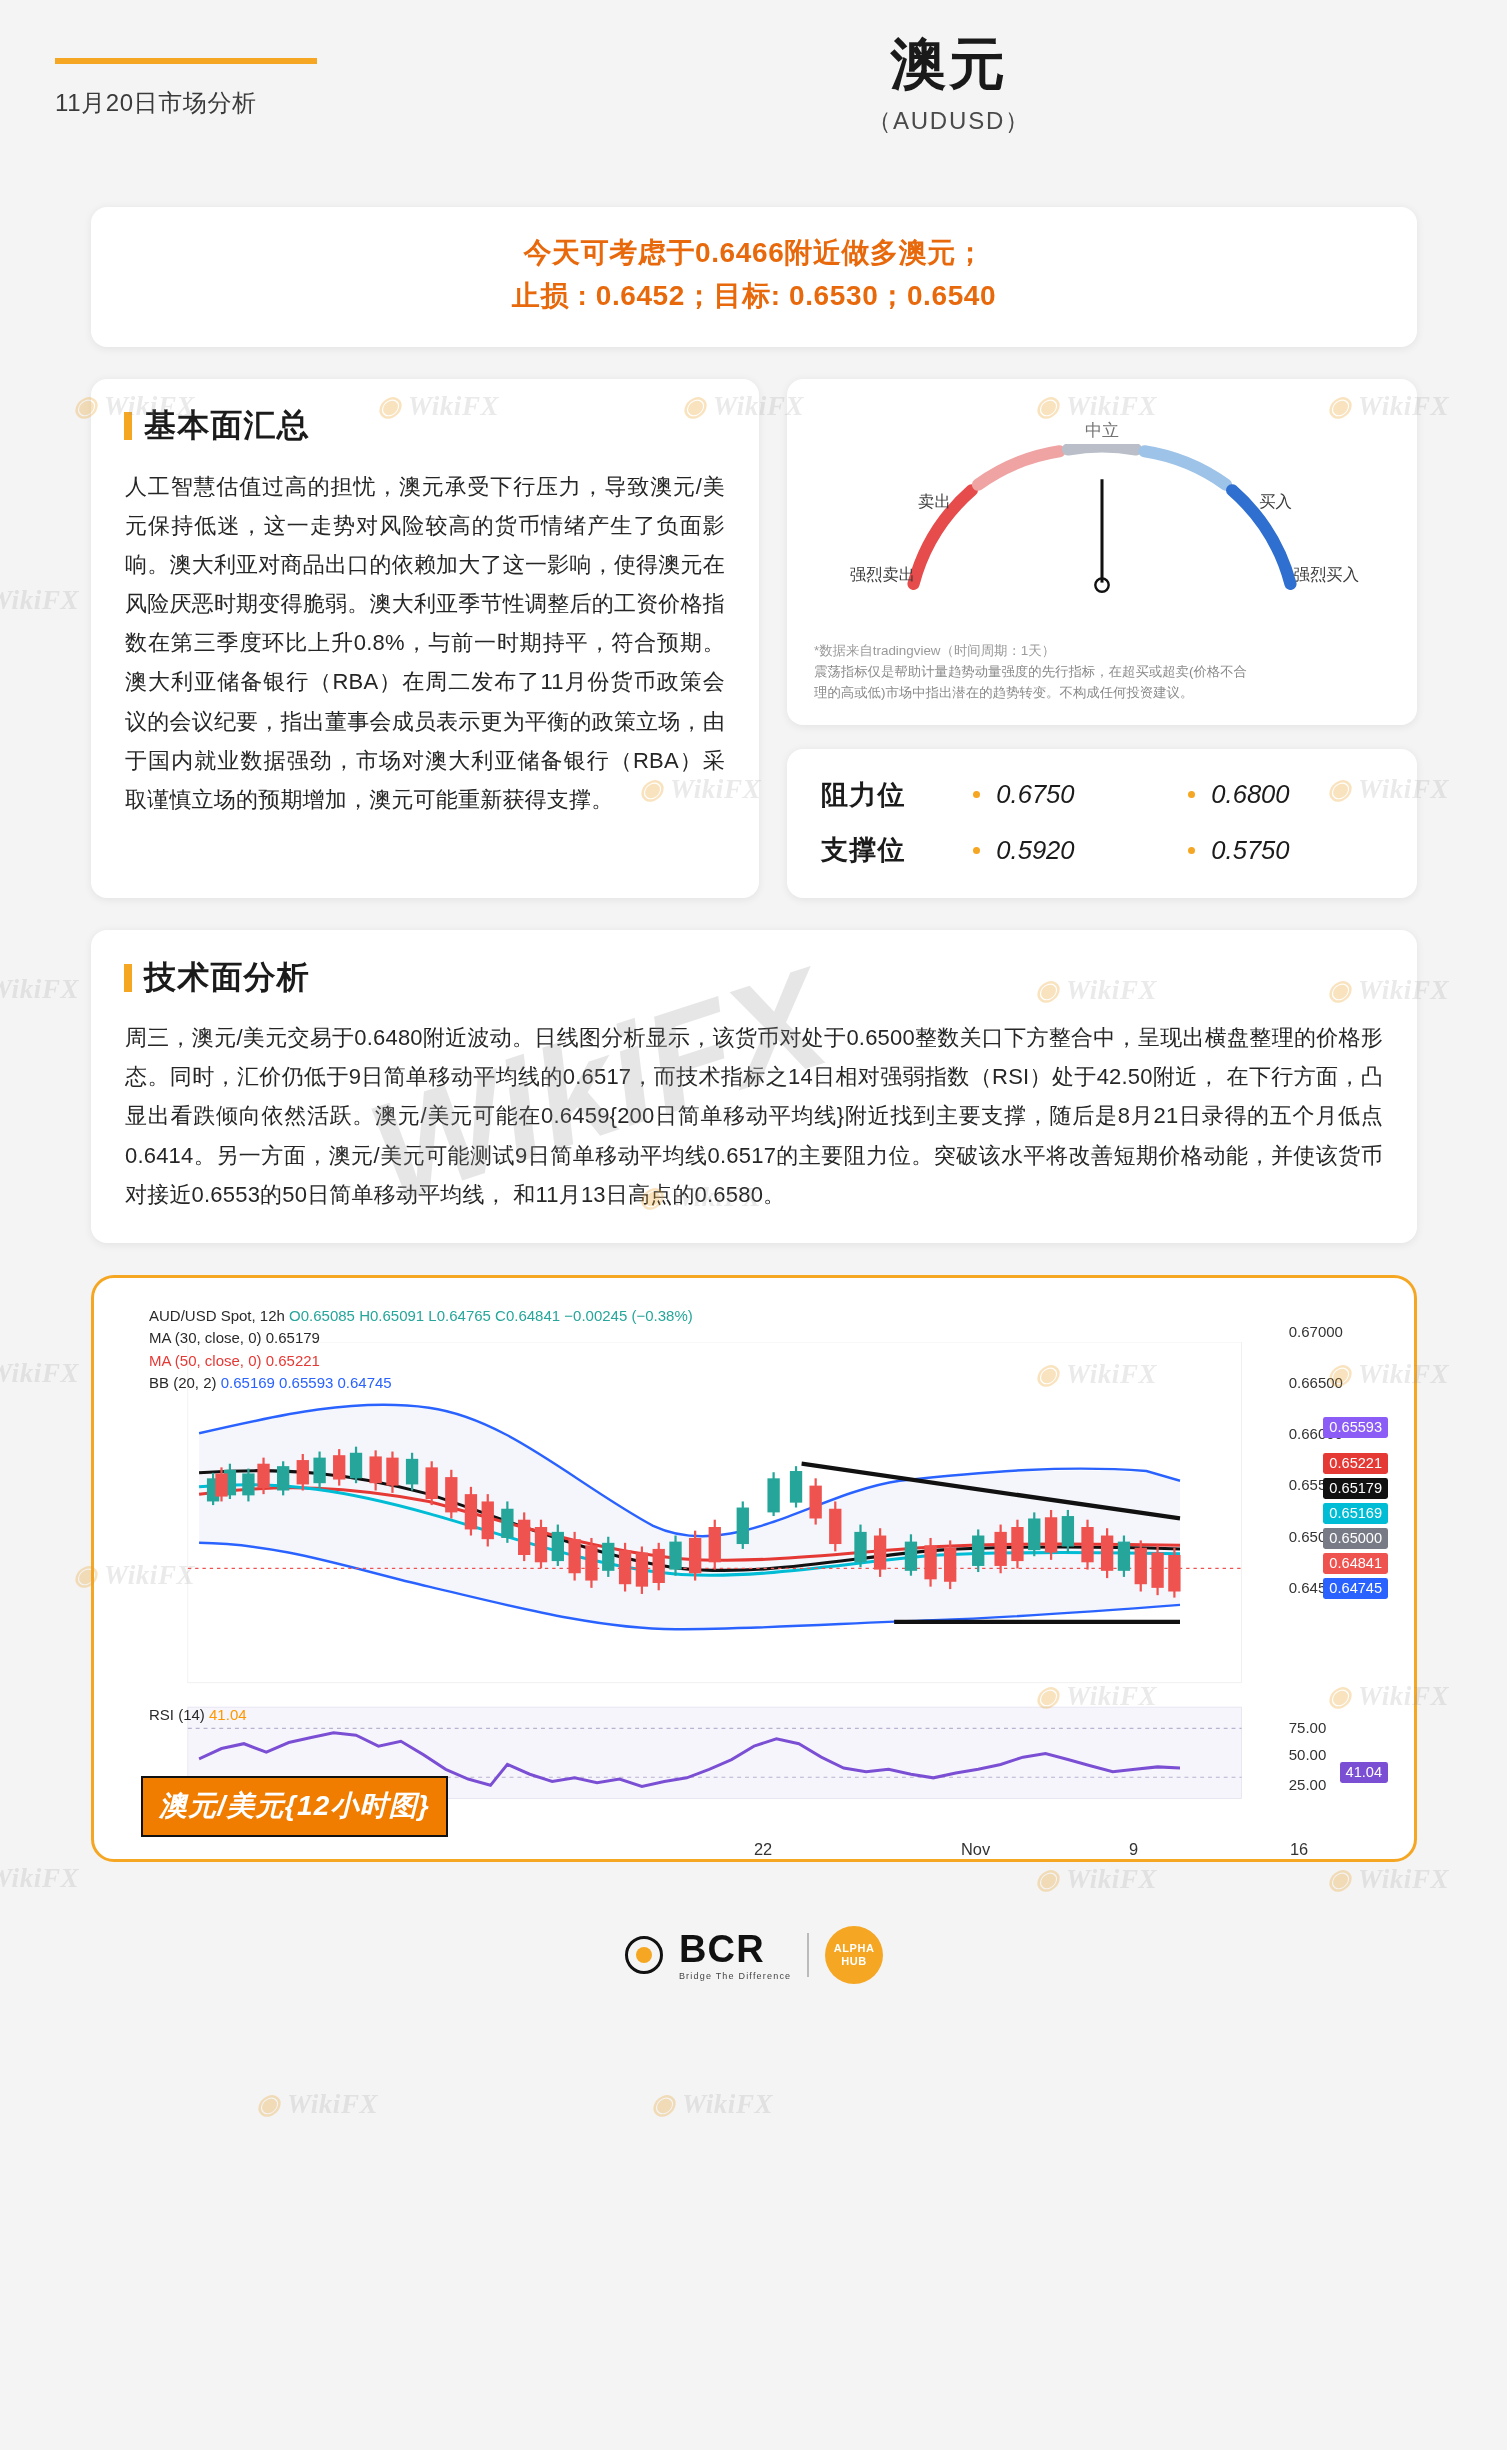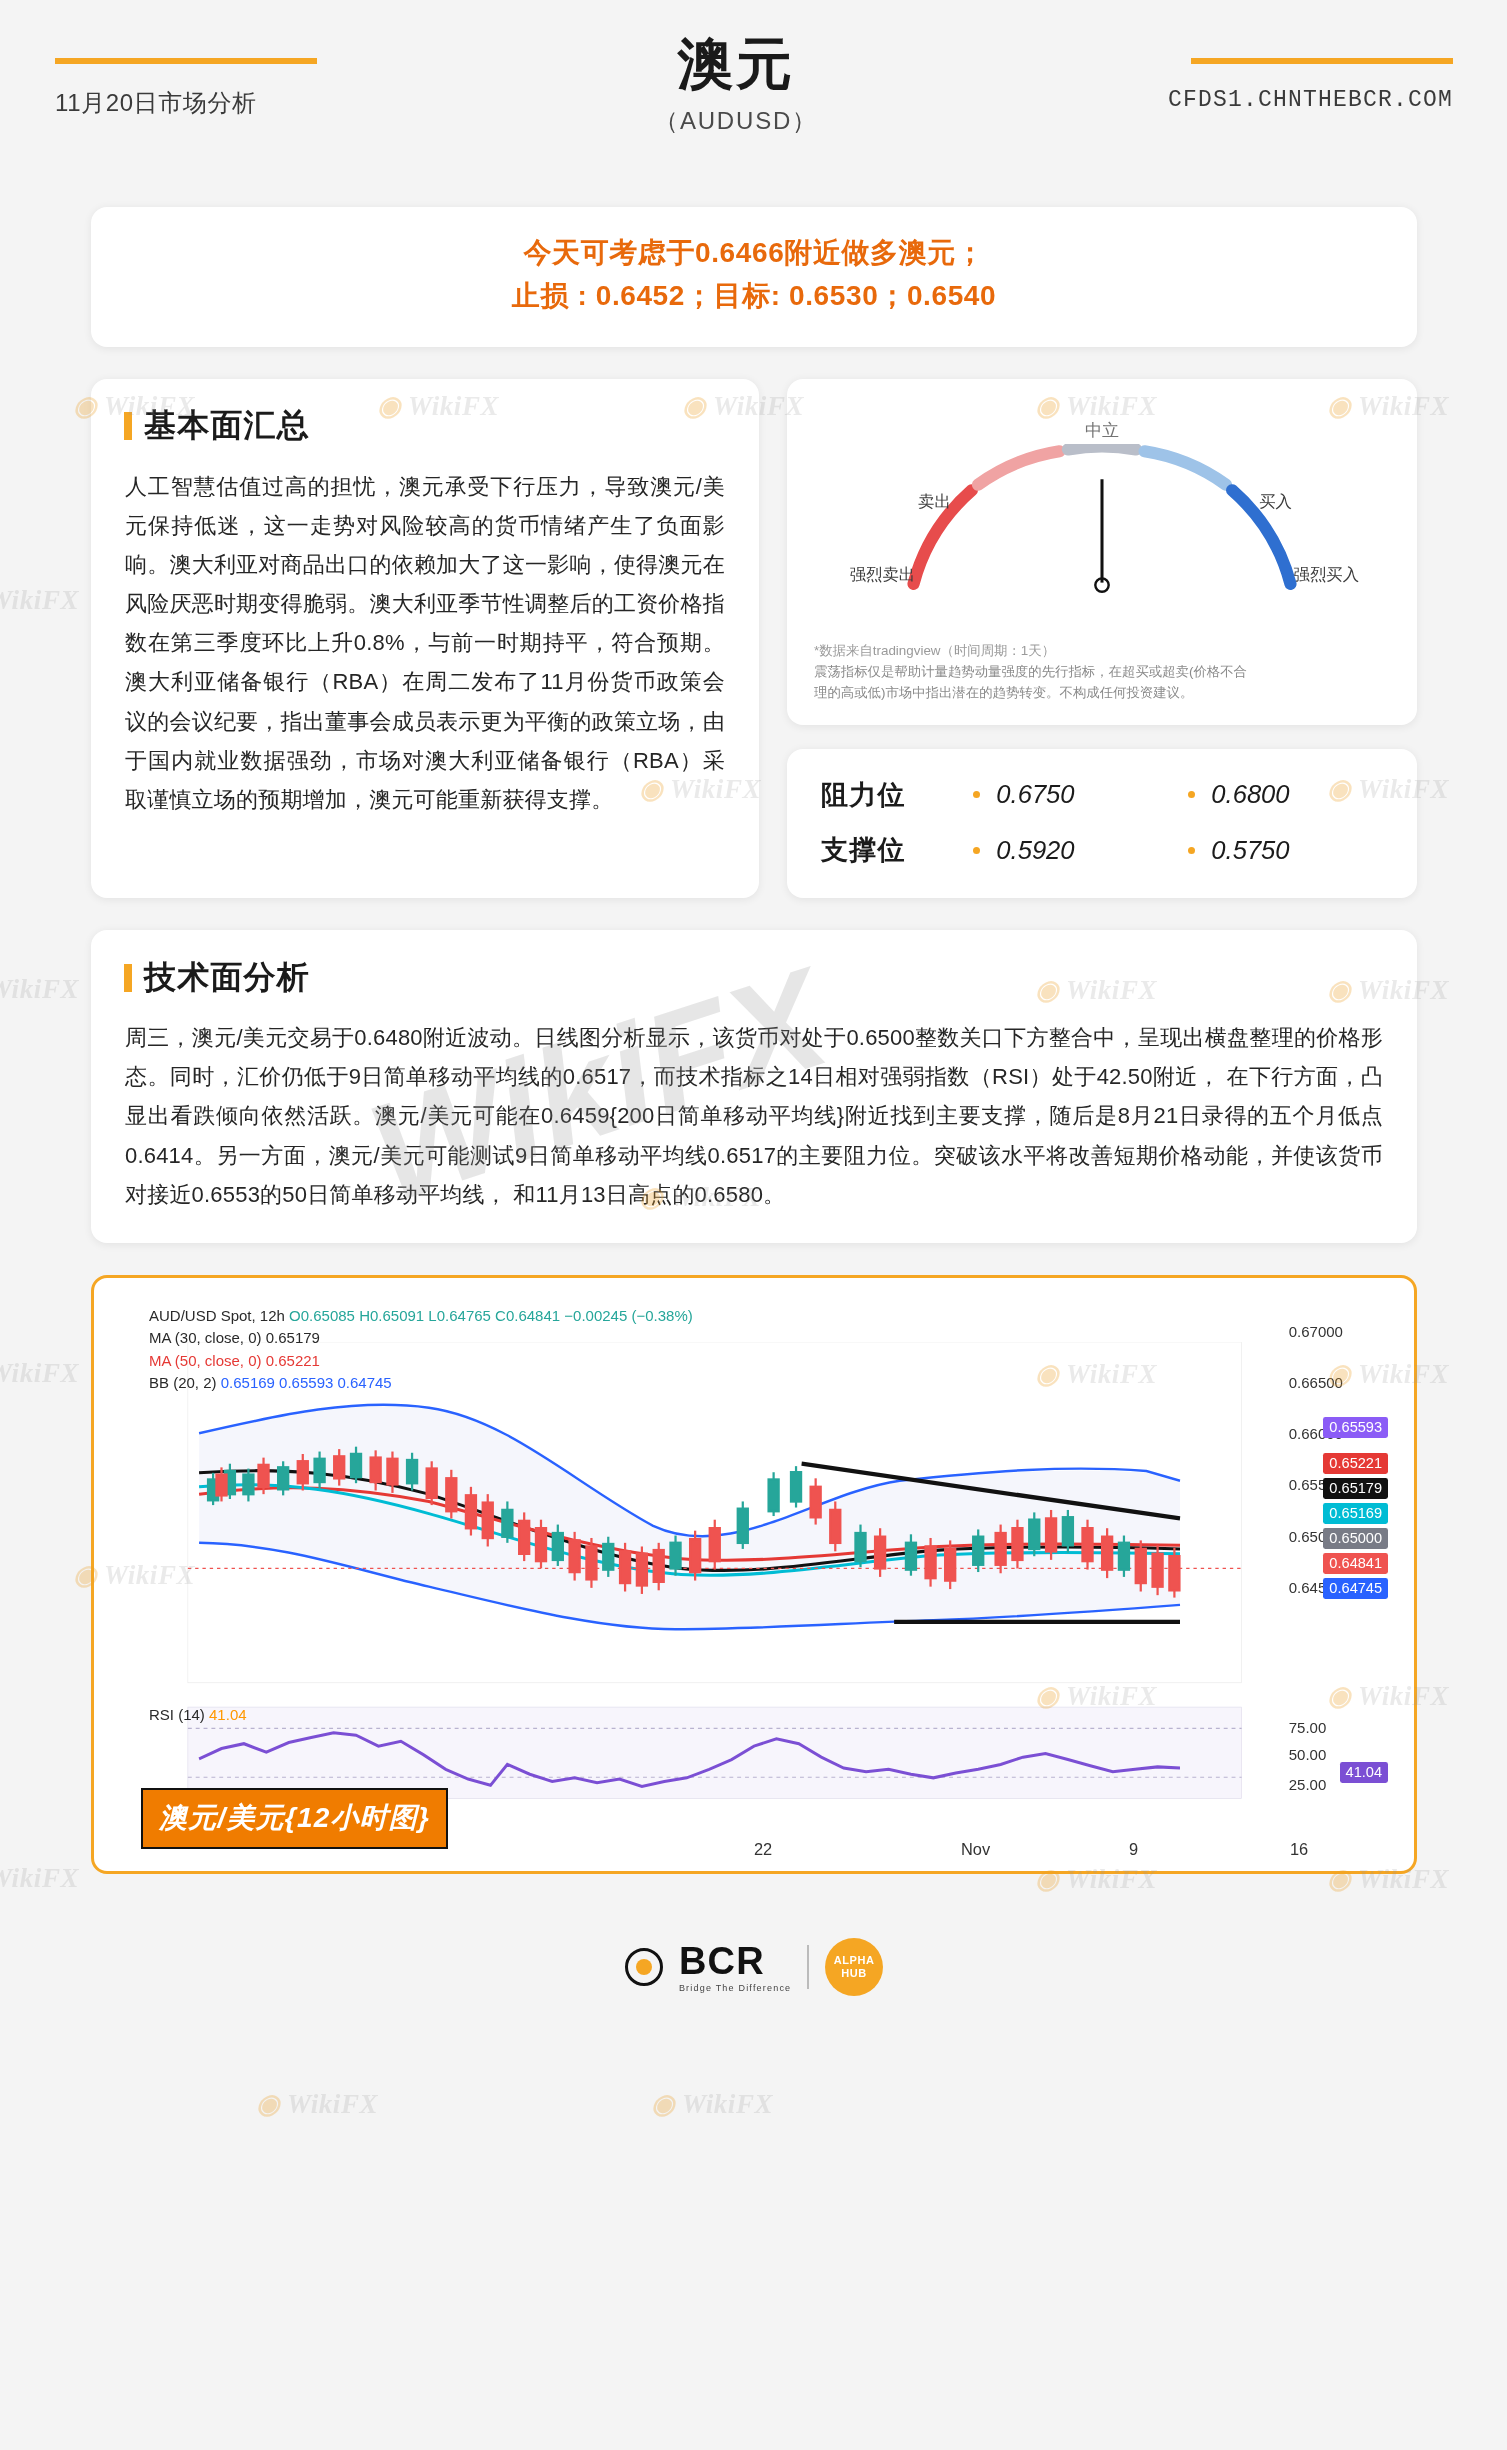--- a/index.html
+++ b/index.html
@@ -197,22 +197,22 @@
     width: 7.3px; height: 7.3px; border-radius: 50%;
     background: #f5a623; display: inline-block;
   }
   .lvl-cell { width: 195px; display:flex; align-items:center; gap:16px; }
 
   
   .chartcard {
     margin: 32px 91px 0 91px;
     background: #fff;
     border: 3px solid #f5a623;
-    border-radius: 16px;
-    padding: 21px 21px 36px 21px;
+    border-radius: 23px;
+    padding: 21px 21px 24px 21px;
     position: relative;
   }
   .chart-inner {
     position: relative;
     height: 536px;
     background: #fff;
   }
   .chart-legend {
     position: absolute;
     left: 34px; top: 6px;
@@ -338,24 +338,20 @@
 <div class="page">
 
   <div class="header">
     <div class="hdr-left">
       <div class="hdr-rule"></div>
       <div class="hdr-date">11月20日市场分析</div>
     </div>
     <div class="hdr-center">
       <div class="hdr-title">澳元</div>
       <div class="hdr-sub">（AUDUSD）</div>
-    </div>
-    <div class="hdr-right">
-      <div class="hdr-rule-r"></div>
-      <div class="hdr-site">CFDS1.CHNTHEBCR.COM</div>
     </div>
   </div>
 
   <div class="signal card">
     <div class="signal-line">今天可考虑于0.6466附近做多澳元；</div>
     <div class="signal-line">止损 : 0.6452；目标: 0.6530；0.6540</div>
   </div>
 
   <div class="row">
 

